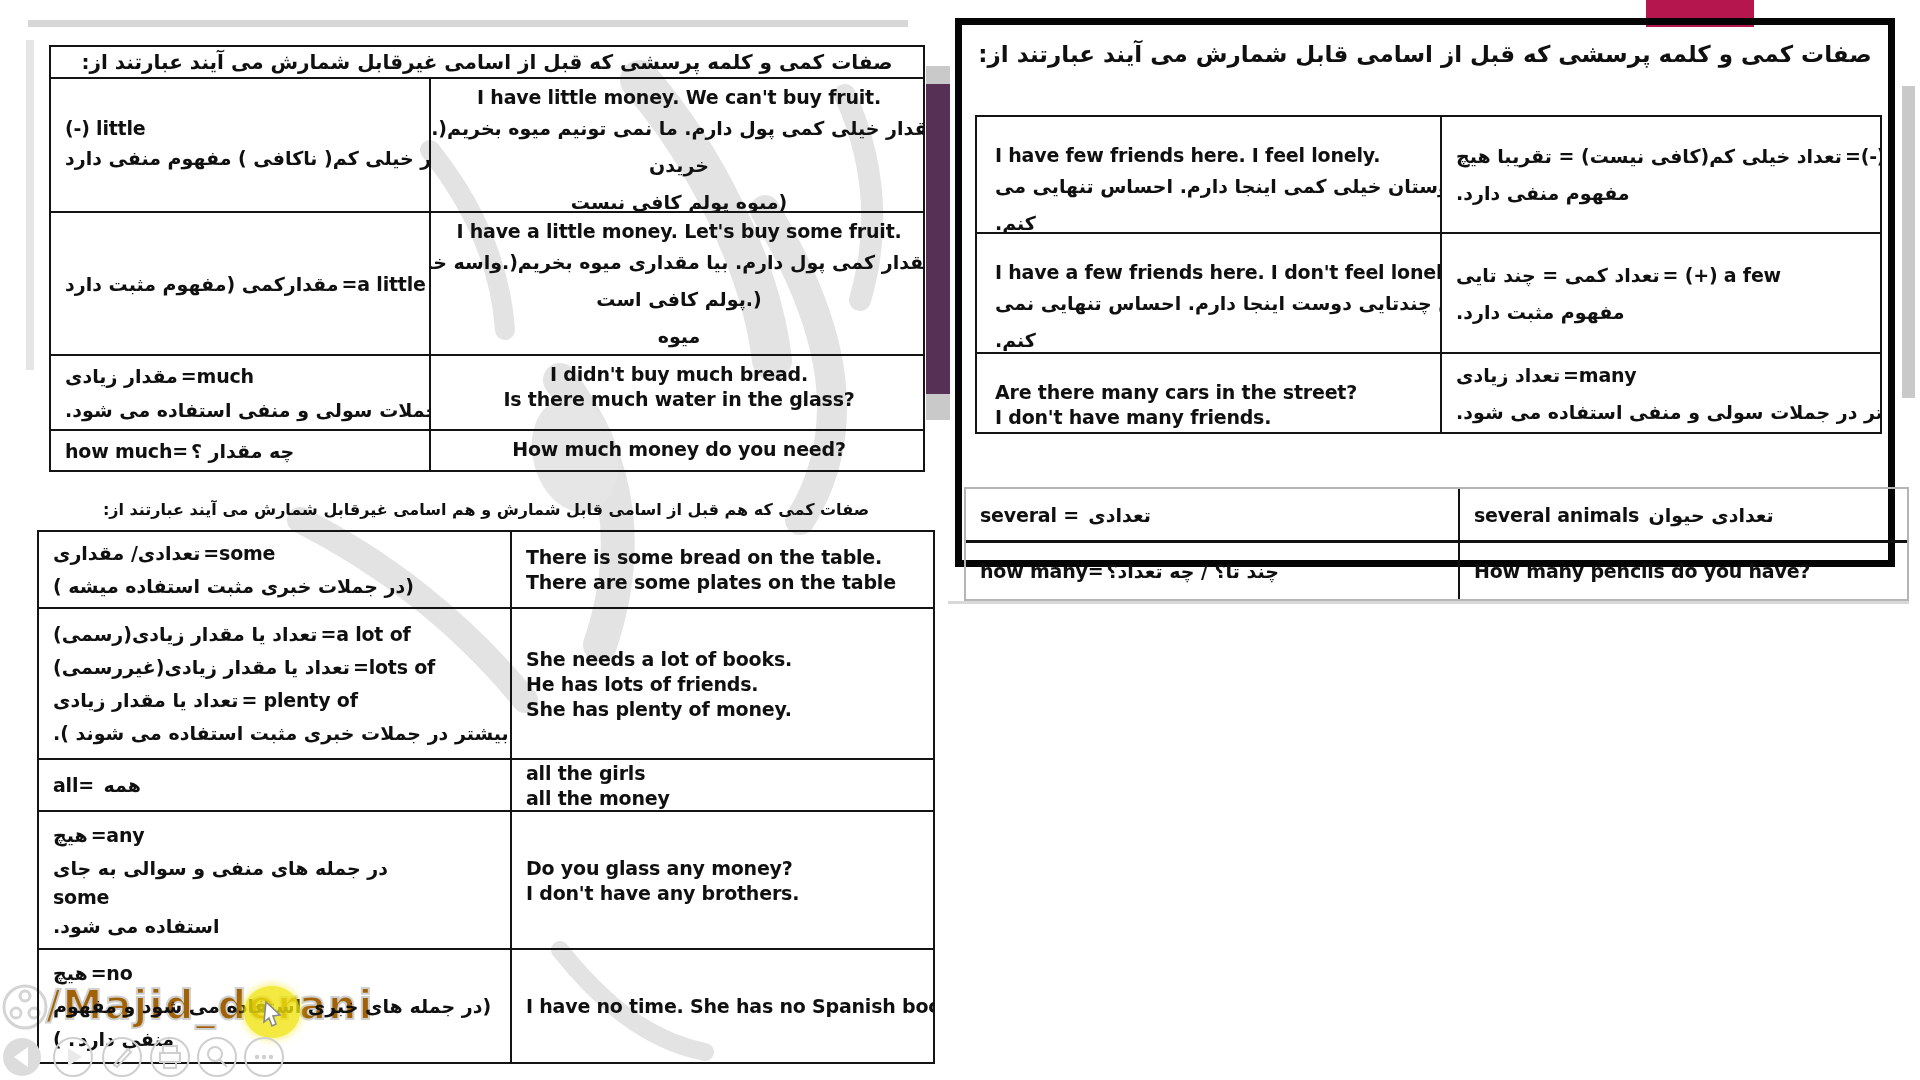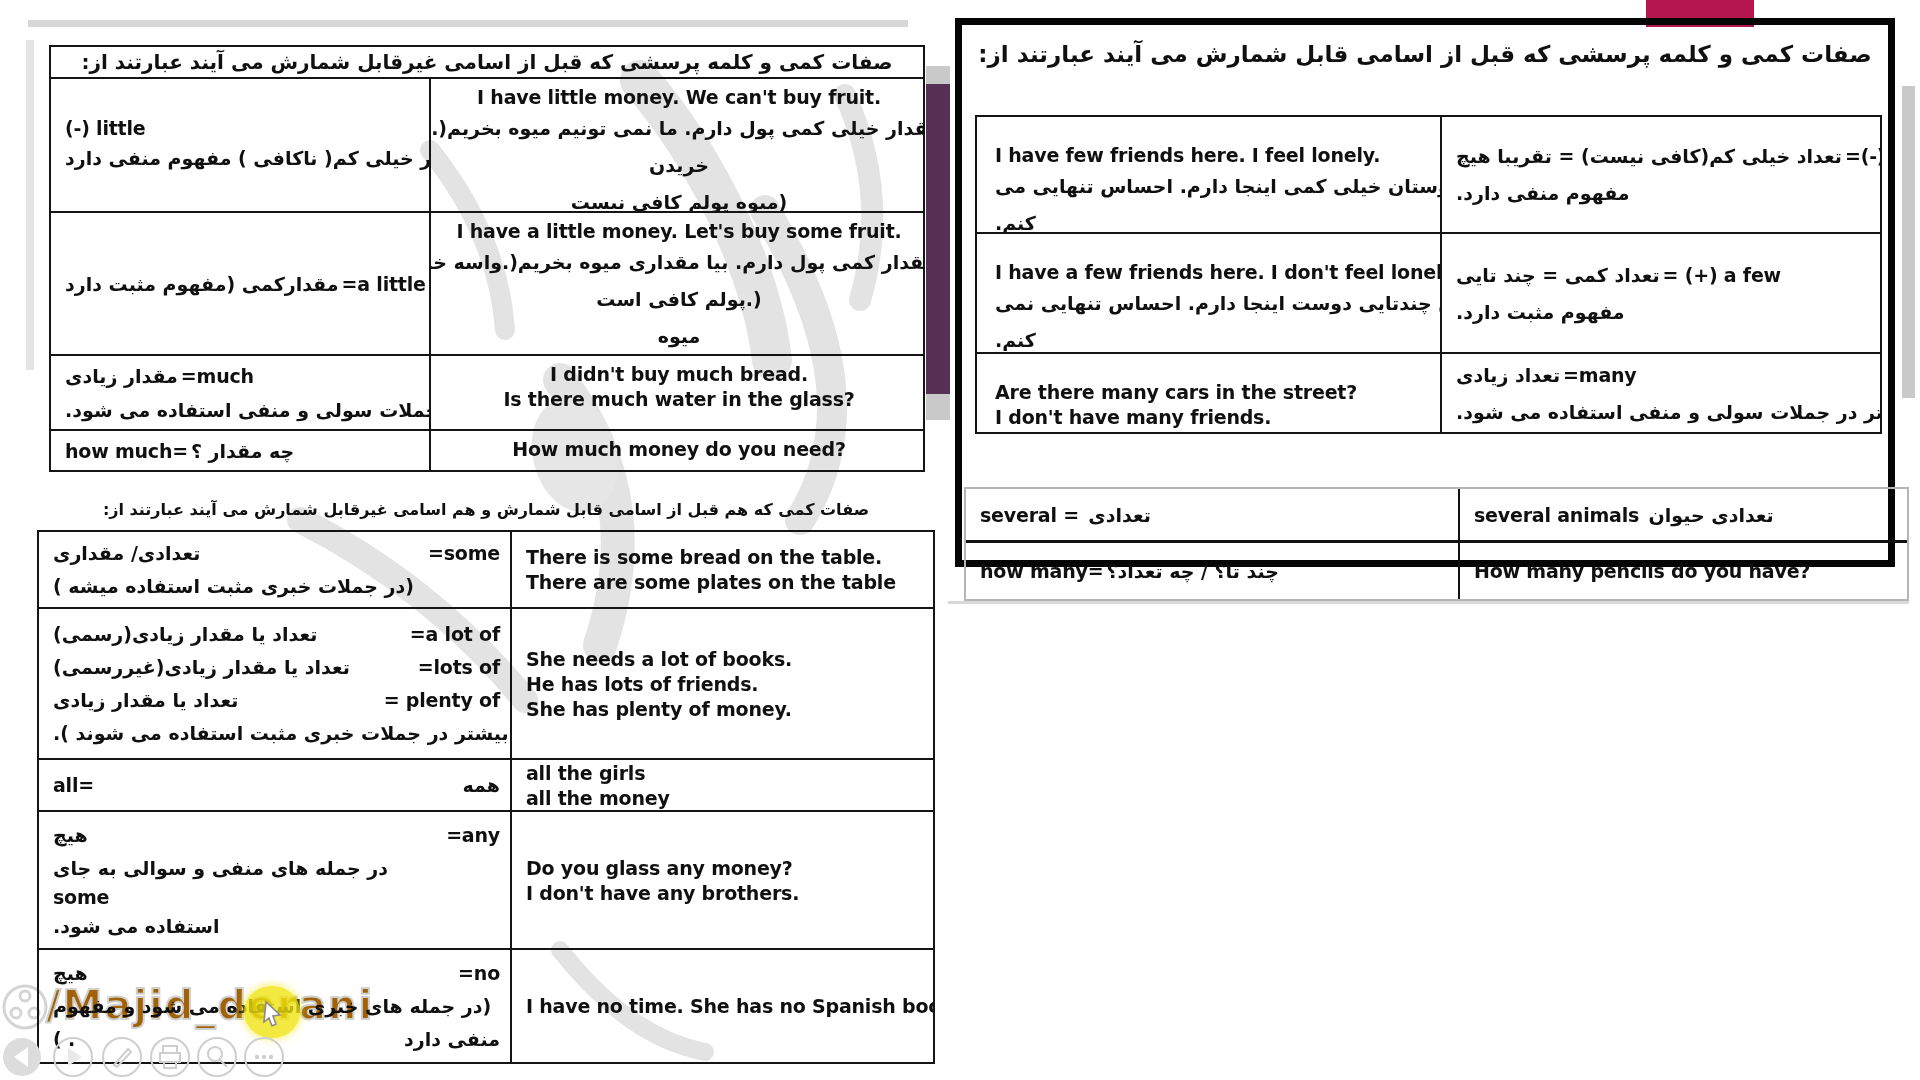--- a/index.html
+++ b/index.html
@@ -48,21 +48,21 @@
   .t3{left:948px;top:487px;width:945px;padding-left:16px;}
   .t3g{grid-template-columns:494px 1fr;grid-template-rows:54px 56px;border:2px solid #b5b5b5;}
   .t3g .cell{border-right:none;border-bottom:none;}
   .t3g .cell.left{border-right:2px solid #111;}
   .t3g .cell.row1{border-bottom:3px solid #111;}
   .t3{box-shadow:0 3px 0 #d8d8d8;}
   
   .t4-title{left:37px;top:500px;width:898px;text-align:center;font-size:16px;z-index:3;}
   .t4{left:37px;top:530px;width:898px;}
   .t4g{grid-template-columns:473px 1fr;grid-template-rows:77px 151px 52px 138px 112px;}
-  .t4g .line.fa{min-height:33px;justify-content:space-between;}
+  .t4g .line.fa{min-height:33px;}
   
   .highlight{left:244px;top:986px;width:56px;height:52px;border-radius:50%;
              background:#f1e40b;opacity:.78;z-index:4;box-shadow:0 0 10px #f1e40b;}
   .cursor{left:258px;top:1000px;z-index:5;}
   
   .controls{left:0;top:1033px;z-index:4;}
   .controls svg{display:block;}
 </style>
 </head>
 <body>

